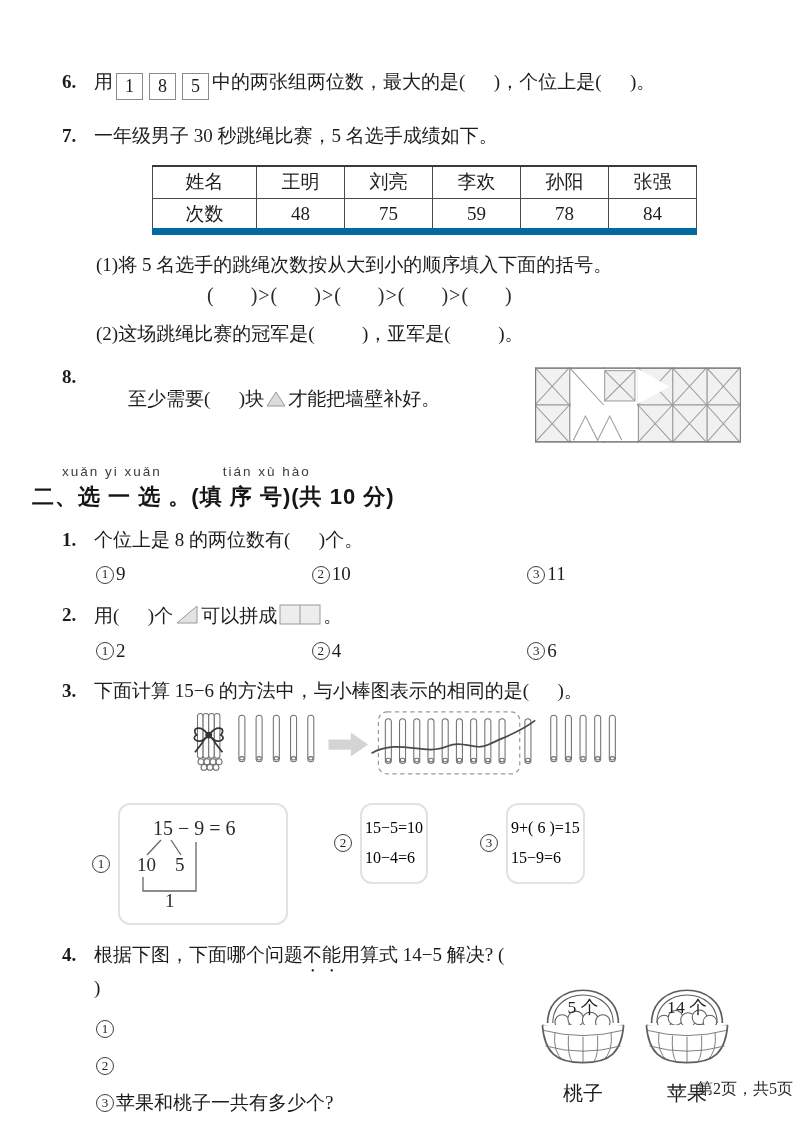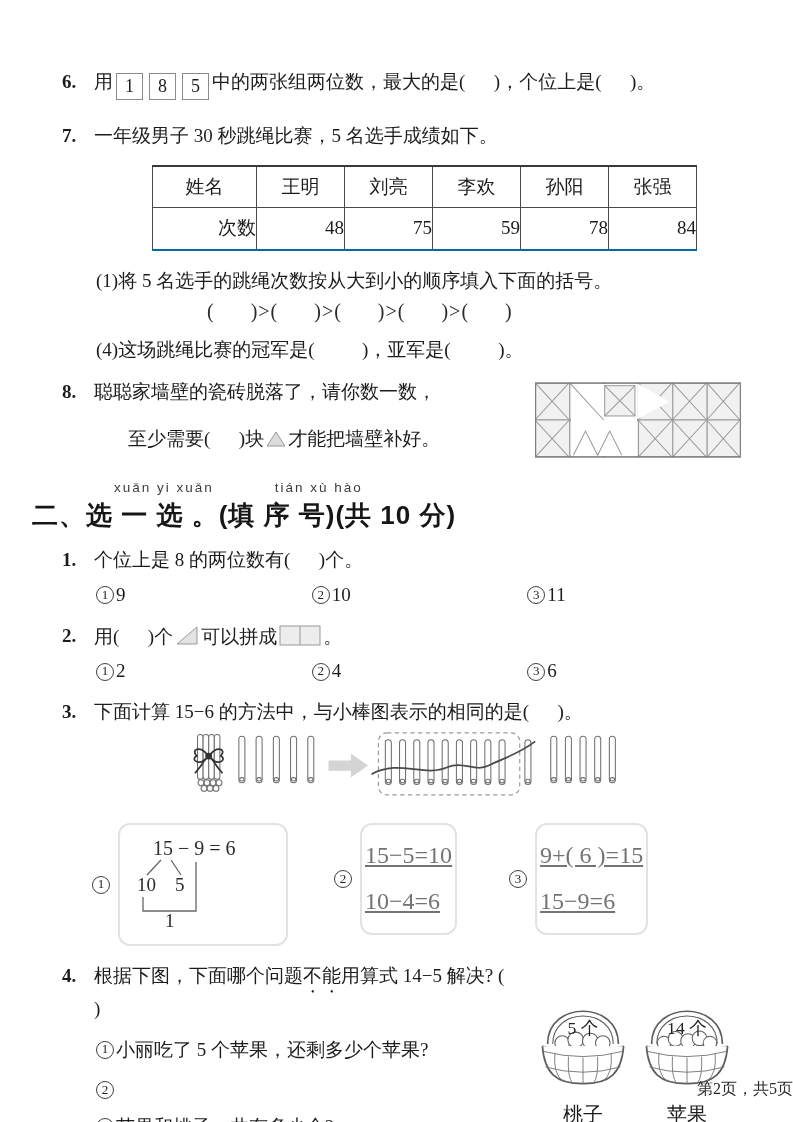--- a/index.html
+++ b/index.html
@@ -14,53 +14,53 @@
   .qnum { font-weight:bold; width:32px; flex:0 0 32px; }
   .qtext { flex:1; }
   .sub { padding-left:34px; }
   .digit-card {
     display:inline-flex; align-items:center; justify-content:center;
     width:27px; height:27px; border:1px solid #8a8a8a; margin:0 3px;
     font-size:18px; vertical-align:-4px; background:#fff;
   }
   table.scores { border-collapse:collapse; margin:16px 0 18px 90px; }
   table.scores td {
-    border:1px solid #4a4a4a; width:88px; height:42px;
+    border:1px solid #4a4a4a; width:88px; height:33px;
     text-align:center; font-size:19px;
   }
   table.scores td:first-child { width:104px; }
   table.scores tr:first-child td { border-top:2px solid #3a3a3a; }
-  table.scores tr:last-child td { border-bottom:2px solid #0369a1;text-align:right; }
+  table.scores tr:last-child td { border-bottom:7px solid #0369a1; }
   .seq { margin:4px 0 14px 145px; font-size:20px; letter-spacing:1px; color:#2a2a2a; }
   .q8wrap { display:flex; margin-top:18px; }
   .q8text { flex:1; padding-right:10px; }
   .q8text .l2 { margin-top:22px; padding-left:34px; }
   .wall { flex:0 0 208px; padding-top:2px; }
   .pinyin { display:flex; font-family:"Liberation Sans","DejaVu Sans",sans-serif;
     font-size:13.5px; color:#3c3c3c; margin:14px 0 0 0; }
-  .pinyin .p1 { margin-left:52px; letter-spacing:2px; }
+  .pinyin .p1 { letter-spacing:2px; }
   .pinyin .p2 { margin-left:61px; letter-spacing:2px; }
   .sec-head { font-family:"Liberation Sans","DejaVu Sans",sans-serif;
-    font-weight:bold; font-size:26px; color:#161616; margin:2px 0 16px -30px; letter-spacing:1px; }
+    font-weight:bold; font-size:22px; color:#161616; margin:2px 0 16px -30px; letter-spacing:1px; }
   .opts { display:flex; margin:10px 0 16px 34px; }
   .opts .opt { width:218px; display:flex; align-items:center; }
   .circ {
     display:inline-flex; align-items:center; justify-content:center;
     width:18px; height:18px; border:1.3px solid #3f3f3f; border-radius:50%;
     font-size:13px; flex:0 0 18px; margin-right:2px; background:#fff;
   }
   .inline-shape { vertical-align:-3px; margin:0 2px; }
   .sticks-wrap { margin:6px 0 10px 120px; }
   .optboxes { display:flex; margin:4px 0 18px 30px; align-items:flex-start; }
   .optbox-item { display:flex; align-items:center; }
   .optbox {
     border:2px solid #e2e2e2; border-radius:12px; background:#fff;
     padding:8px 3px; margin-left:6px;
   }
-  .optbox .eq { font-size:24px; color:#737373; line-height:1.9; white-space:pre;text-decoration:underline; }
+  .optbox .eq { font-size:16px; color:#000000; line-height:1.9; white-space:pre; }
   .ob1 { margin-right:46px; }
   .ob2 { margin-right:52px; }
   .q4wrap { display:flex; margin-top:14px; }
   .q4left { flex:1; }
   .q4opt { display:flex; align-items:flex-start; margin:16px 0 0 34px; }
   .q4opt .circ { margin-top:3px; }
   .baskets { flex:0 0 212px; display:flex; padding-top:28px; }
   .basket { width:104px; text-align:center; }
   .basket-label { font-size:20px; margin-top:2px; }
   .emdots {
@@ -102,27 +102,26 @@
     <td>75</td>
     <td>59</td>
     <td>78</td>
     <td>84</td>
   </tr>
 </tbody>
   </table>
 
 <div class="sub t" style="">(1)将 5 名选手的跳绳次数按从大到小的顺序填入下面的括号。</div>
 <div class="seq t">(      )&gt;(      )&gt;(      )&gt;(      )&gt;(      )</div>
-<div class="sub t">(4)这场跳绳比赛的冠军是(          )，亚军是(          )。</div>
+<div class="sub t">(2)这场跳绳比赛的冠军是(          )，亚军是(          )。</div>
 
 <div class="q8wrap">
   <div class="qrow q8text">
     <span class="qnum">8.</span>
     <span class="qtext">
-      <span class="t">聪聪家墙壁的瓷砖脱落了，请你数一数，</span>
       <span class="l2" style="display:block;">
         <span class="t">至少需要(      )块</span><svg class="inline-shape" width="20" height="18" viewBox="0 0 20 18">
             <polygon points="10,2 19,16 1,16" fill="#dcdcdc" stroke="#999" stroke-width="1"></polygon>
           </svg><span class="t">才能把墙壁补好。</span>
       </span>
     </span>
   </div>
   <div class="wall">
     <svg width="206" height="76" viewBox="0 0 204 74">
       <g stroke="#9a9a9a" stroke-width="1" fill="#f1f1f1">
@@ -347,21 +346,20 @@
 <div class="q4wrap">
   <div class="q4left">
     <div class="qrow">
       <span class="qnum">4.</span>
       <span class="qtext">
         <span class="t">根据下图，下面哪个问题</span><span class="t emdots">不能</span><span class="t">用算式 14−5 解决? (      )</span>
       </span>
     </div>
     <div class="q4opt">
       <span class="circ">1</span>
-      <span class="t">小丽吃了 5 个苹果，还剩多少个苹果?</span>
     </div>
     <div class="q4opt">
       <span class="circ">2</span>
     </div>
     <div class="q4opt">
       <span class="circ">3</span>
       <span class="t">苹果和桃子一共有多少个?</span>
     </div>
   </div>
   <div class="baskets">

